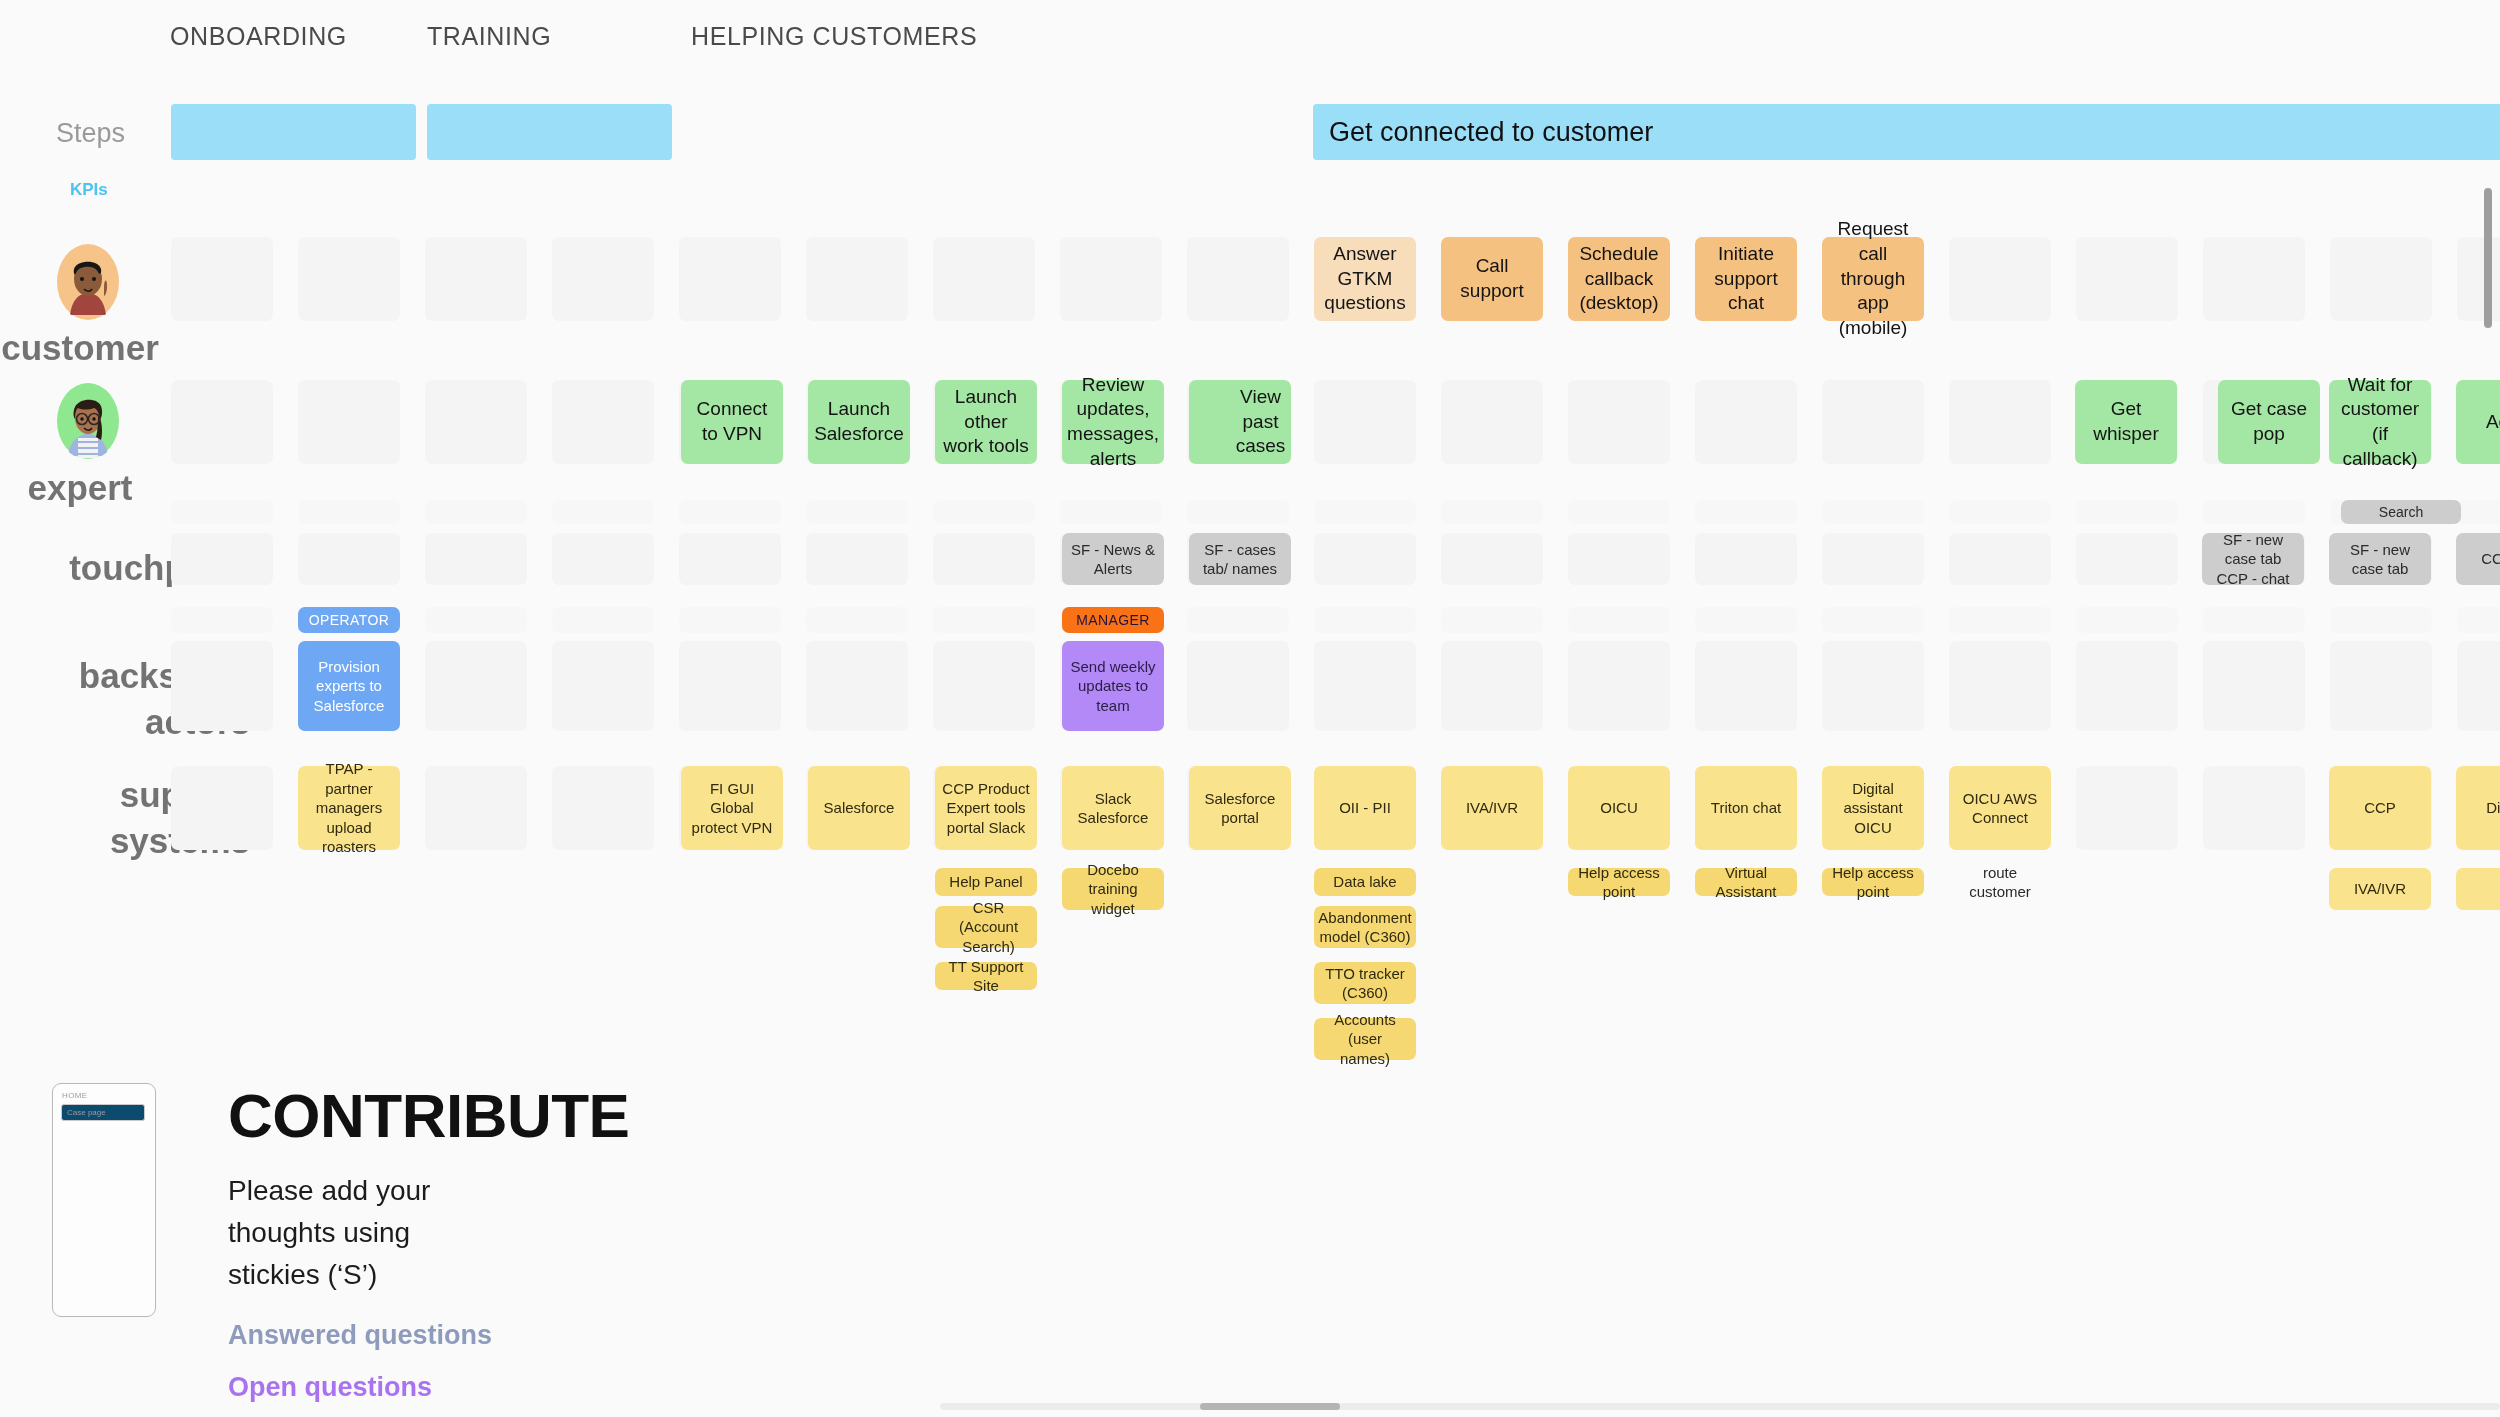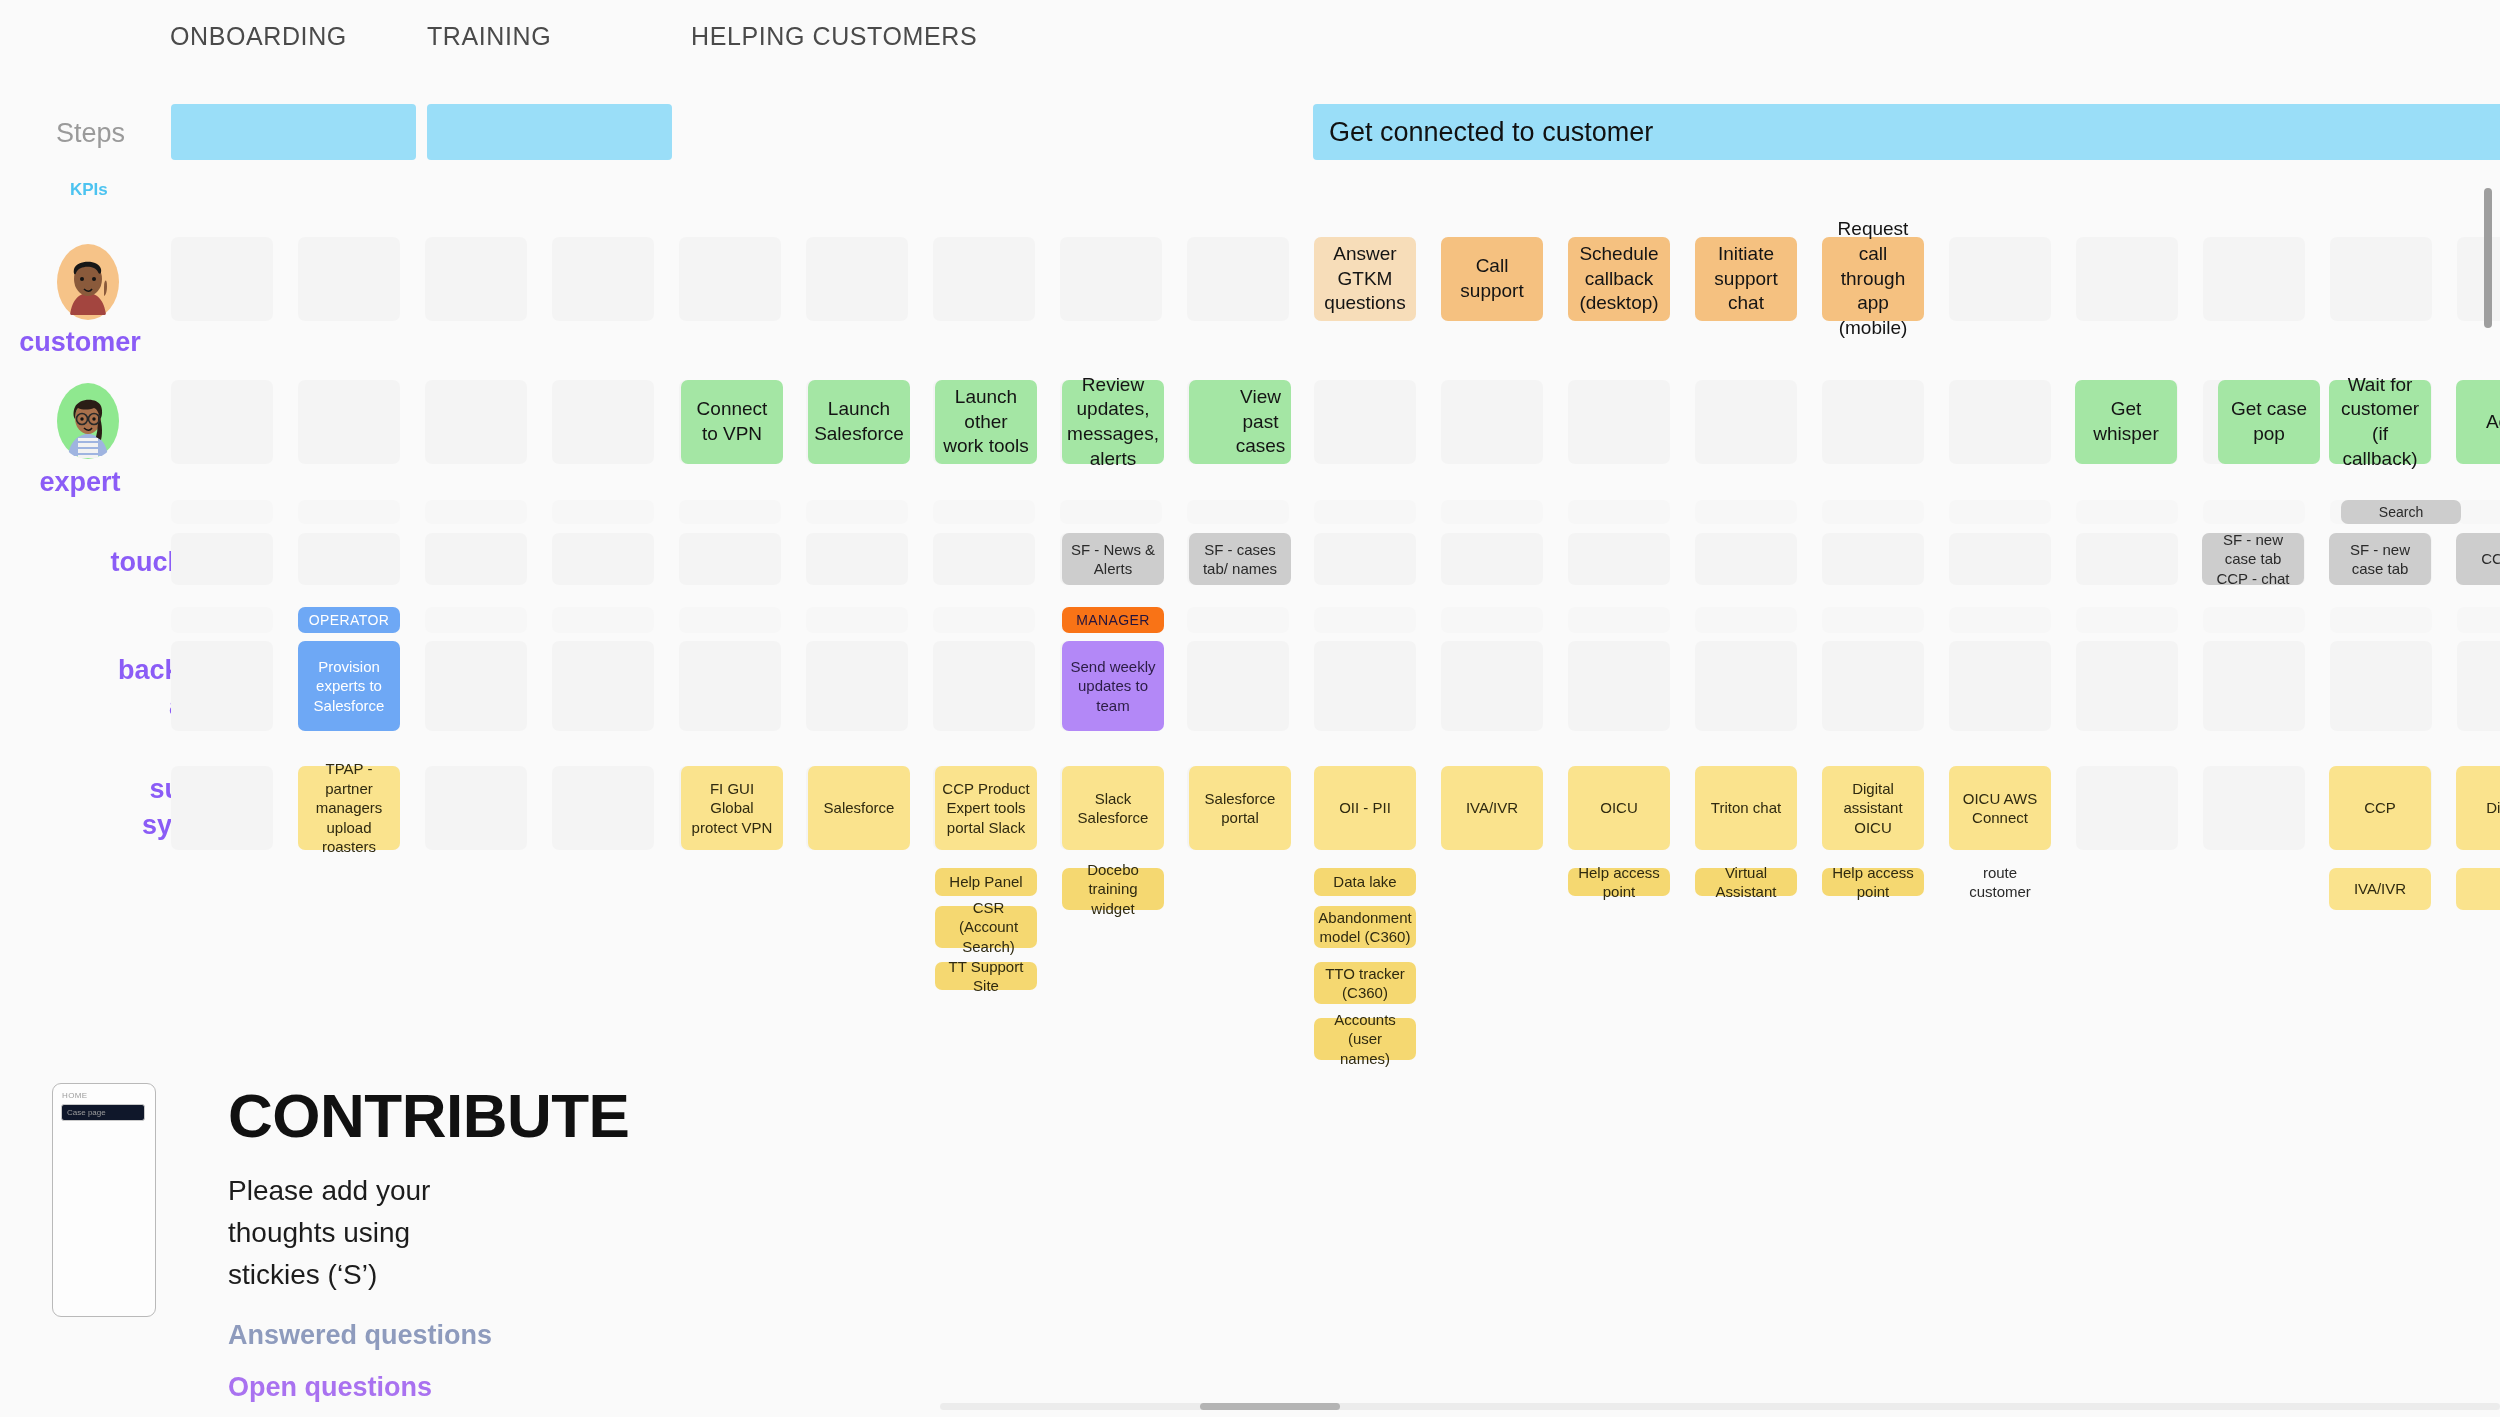--- a/index.html
+++ b/index.html
@@ -36,21 +36,21 @@
     position:absolute;top:104px;height:56px;
     background:#9adef8;border-radius:4px;
     display:flex;align-items:center;
     padding-left:16px;
     font-size:27px;color:#111;
   }
 
   
   .row-label{
     position:absolute;
-    font-size:27px;font-weight:700;color:#8b5cf6;
+    font-size:35px;font-weight:700;color:#737373;
     text-align:right;
     line-height:1.32;
     white-space:pre-line;
   }
 
   
   .avatar{
     position:absolute;width:64px;height:78px;border-radius:50% / 50%;
     overflow:hidden;
   }
@@ -87,21 +87,21 @@
     width:102px;height:232px;
     border:1.6px solid #b9b9b9;border-radius:9px;
     background:#fdfdfd;
   }
   .phone-home{
     position:absolute;left:9px;top:7px;
     font-size:8px;color:#9d9d9d;letter-spacing:.4px;
   }
   .phone-field{
     position:absolute;left:8px;top:20px;width:84px;height:17px;
-    border:1px solid #c9c9c9;border-radius:3px;background:#0f172a;
+    border:1px solid #c9c9c9;border-radius:3px;background:#0c4a6e;
     display:flex;align-items:center;padding-left:5px;
     font-size:8px;color:#9d9d9d;box-sizing:border-box;
   }
   .contribute-title{
     position:absolute;left:228px;top:1080px;
     font-size:62px;font-weight:700;letter-spacing:-.5px;color:#111;
   }
   .contribute-body{
     position:absolute;left:228px;top:1170px;
     font-size:28px;line-height:1.5;color:#1c1c1c;white-space:pre-line;

